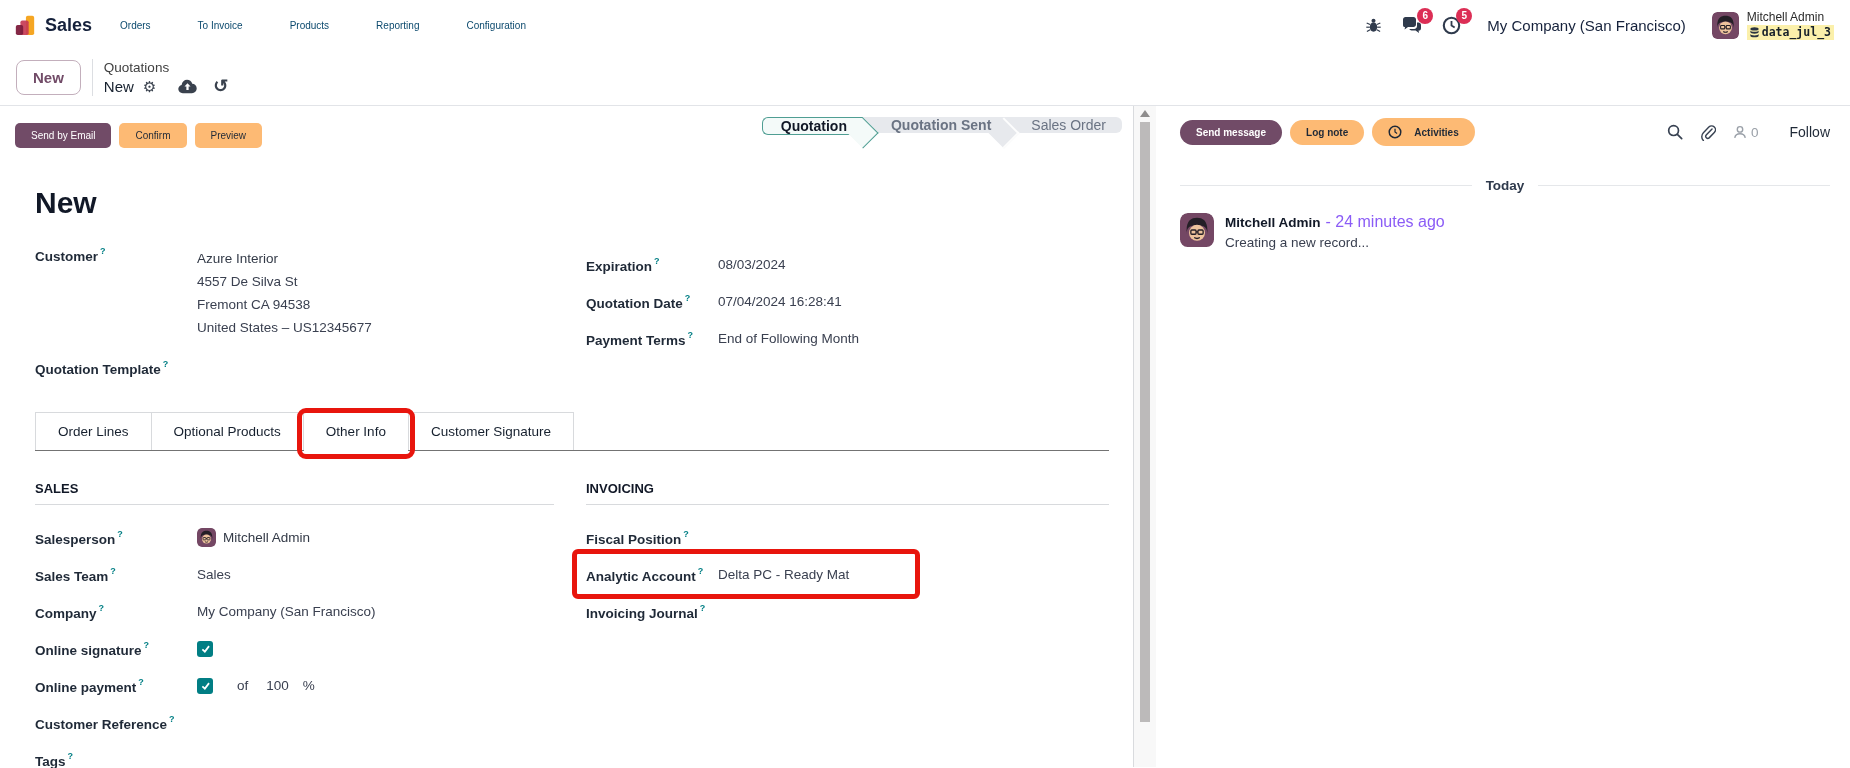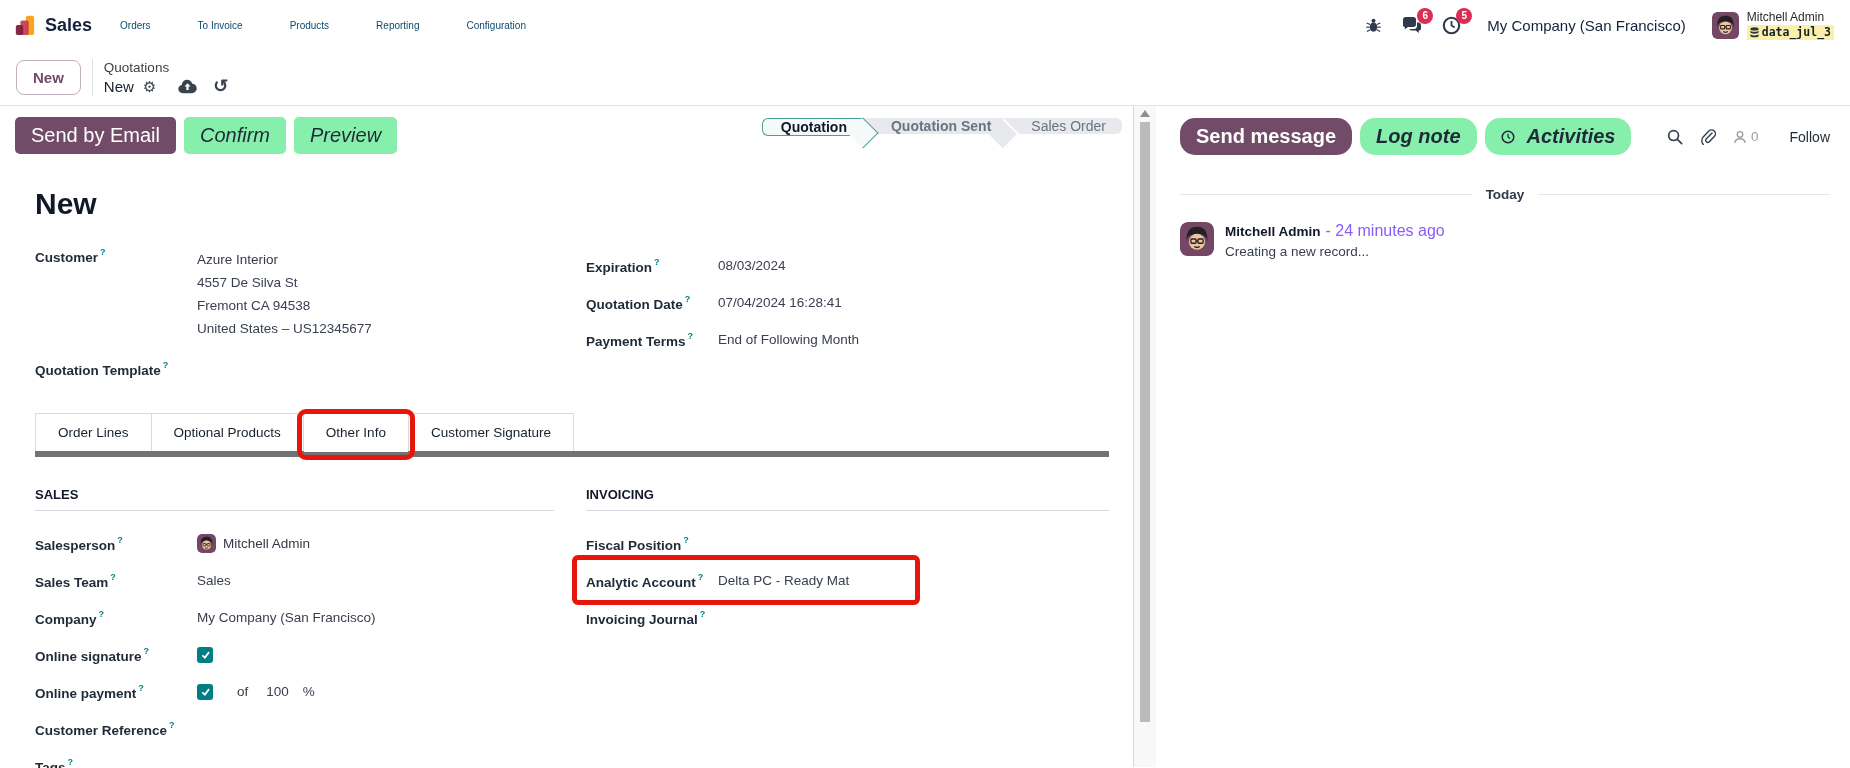--- a/index.html
+++ b/index.html
@@ -45,25 +45,25 @@
   .content { display:flex; height:661px; }
   .form-area { width:1134px; flex:none; display:flex; flex-direction:column; border-right:1px solid #d9dbde; }
   .scroll-strip { width:22px; flex:none; background:#f8f8f8; position:relative; }
   .scroll-thumb { position:absolute; left:6px; top:16px; width:10px; height:600px; background:#bcbaba; }
   .scroll-arrow { position:absolute; left:6px; top:4px; width:0; height:0;
                   border-left:5px solid transparent; border-right:5px solid transparent;
                   border-bottom:7px solid #8f8d8d; }
   .chatter { flex:1; background:#fff; padding:12px 20px 0 24px; }
   
   .action-bar { display:flex; align-items:center; padding:11px 11px 11px 15px; }
-  .btn { border:none; border-radius:5px; font-size:20px; font-weight:500; padding:7px 16px;
+  .btn { border:none; border-radius:5px; font-size:10px; font-weight:500; padding:7px 16px;
          cursor:pointer; font-family:inherit; }
   .btn + .btn { margin-left:8px; }
   .btn-primary { background:#714b67; color:#fff; }
-  .btn-secondary { background:#86efac; color:#1f2937;font-style:italic; }
+  .btn-secondary { background:#fdba74; color:#1f2937; }
   
   .statusbar { margin-left:auto; display:flex; height:36px; align-items:flex-start; }
   .step { display:flex; align-items:center; font-size:14px; position:relative; }
   .step.active { background:#f4faf9; border:1px solid #4f9e93; border-right:none;
                  border-radius:6px 0 0 6px; color:#111827; font-weight:700; padding:0 16px 0 18px; z-index:3; }
   .step.active::after { content:""; position:absolute; right:-11px; top:3.5px; width:21px; height:21px;
                  transform:rotate(45deg); background:#f4faf9;
                  border-top:1px solid #4f9e93; border-right:1px solid #4f9e93; }
   .step.s2 { background:#e7e9ed; color:#6a7383; font-weight:700; padding:0 14px 0 28px; z-index:2; }
   .step.s2::after { content:""; position:absolute; right:-10px; top:5px; width:20px; height:20px;
@@ -77,21 +77,21 @@
   .grid2 { display:grid; grid-template-columns:519px 1fr; column-gap:32px; }
   .frow { display:flex; min-height:37px; align-items:center; }
   .frow.top { align-items:flex-start; }
   .flabel { flex:none; width:162px; font-weight:600; color:#1f2937; }
   .rcol .flabel { width:132px; }
   .sup-q { color:#017e84; font-size:9px; font-weight:600; vertical-align:7px; margin-left:2px; }
   .fvalue { color:#3a4050;text-align:right; }
   .addr { line-height:23px; color:#3a4050; padding-top:1px; }
   .addr div:first-child { color:#333a47; }
   
-  .tabs { display:flex; margin-top:26px; border-bottom:6px solid #737373; }
+  .tabs { display:flex; margin-top:26px; border-bottom:1px solid #737373; }
   .tab { padding:0 22px; line-height:37px; color:#16202e; background:#fff;
          border:1px solid #d8dadd; border-bottom:none; margin-left:-1px; position:relative; cursor:pointer; }
   .tab:first-child { margin-left:0; }
   .tab.active { font-weight:500; }
   .tab.active::before { content:""; position:absolute; left:0; right:0; bottom:-1px; height:1px; background:#fff; }
   .red-box { position:absolute; inset:-5px -7px -9px -7px; border:5px solid #e8150d;
              border-radius:9px; z-index:5; pointer-events:none; }
   
   .body-grid { margin-top:30px; }
   .section-title { font-size:13px; font-weight:700; color:#111827; padding-bottom:8px;

